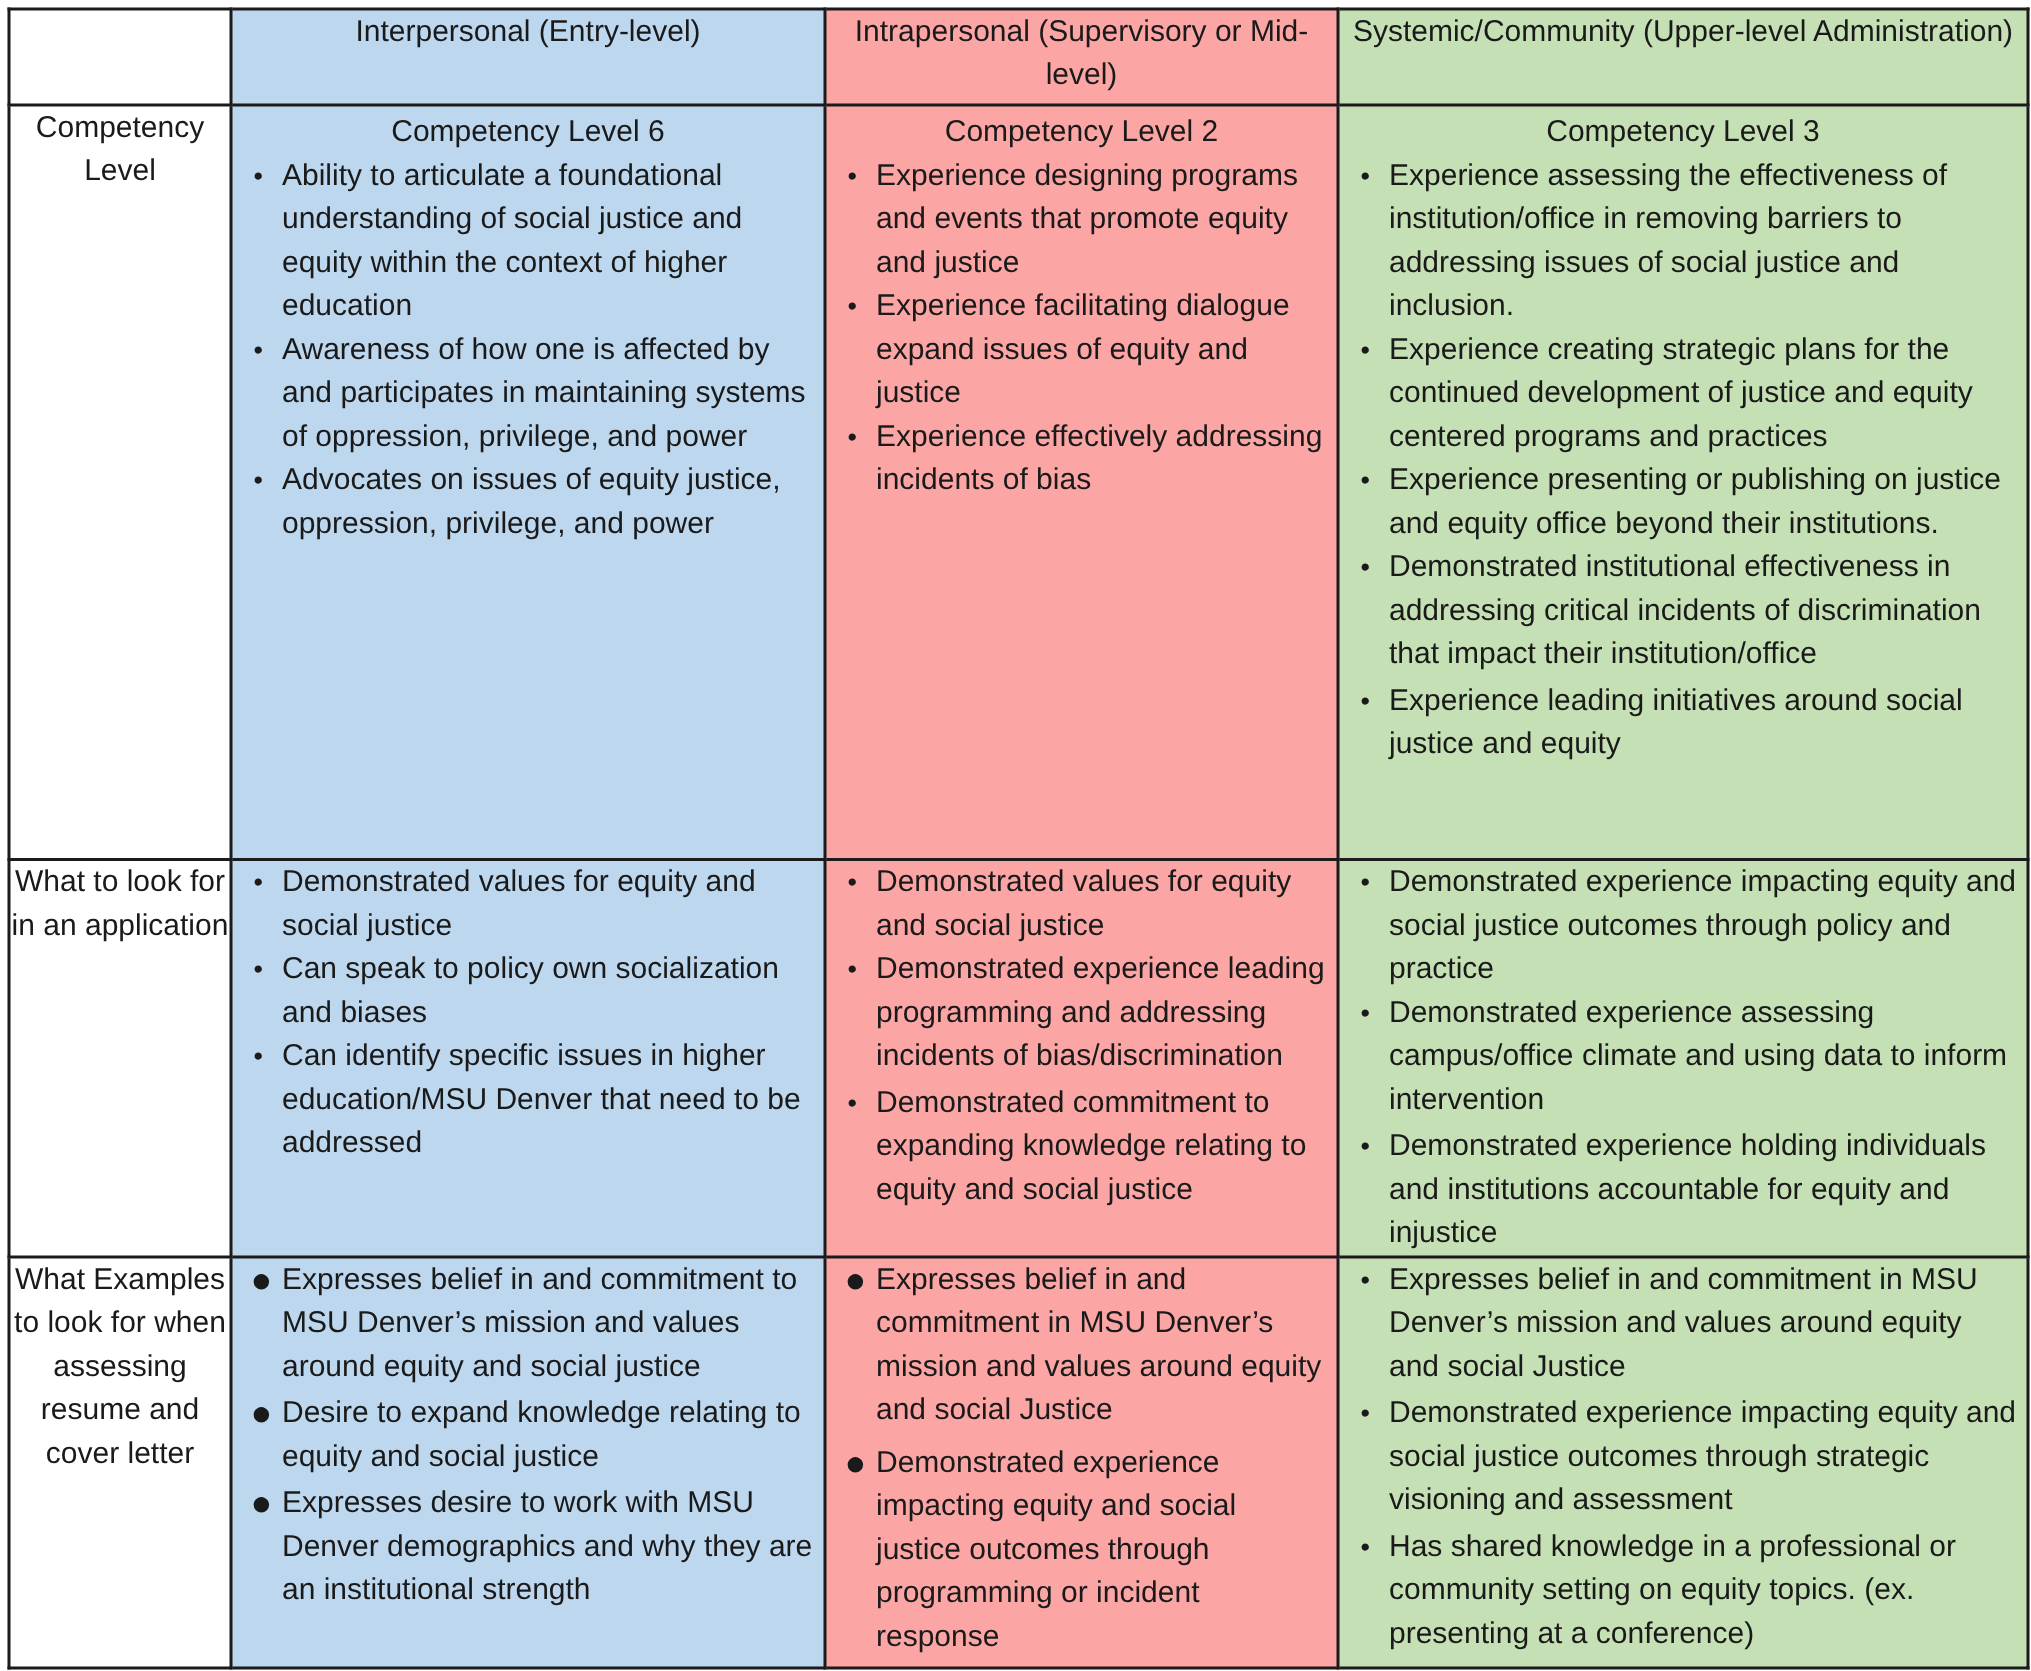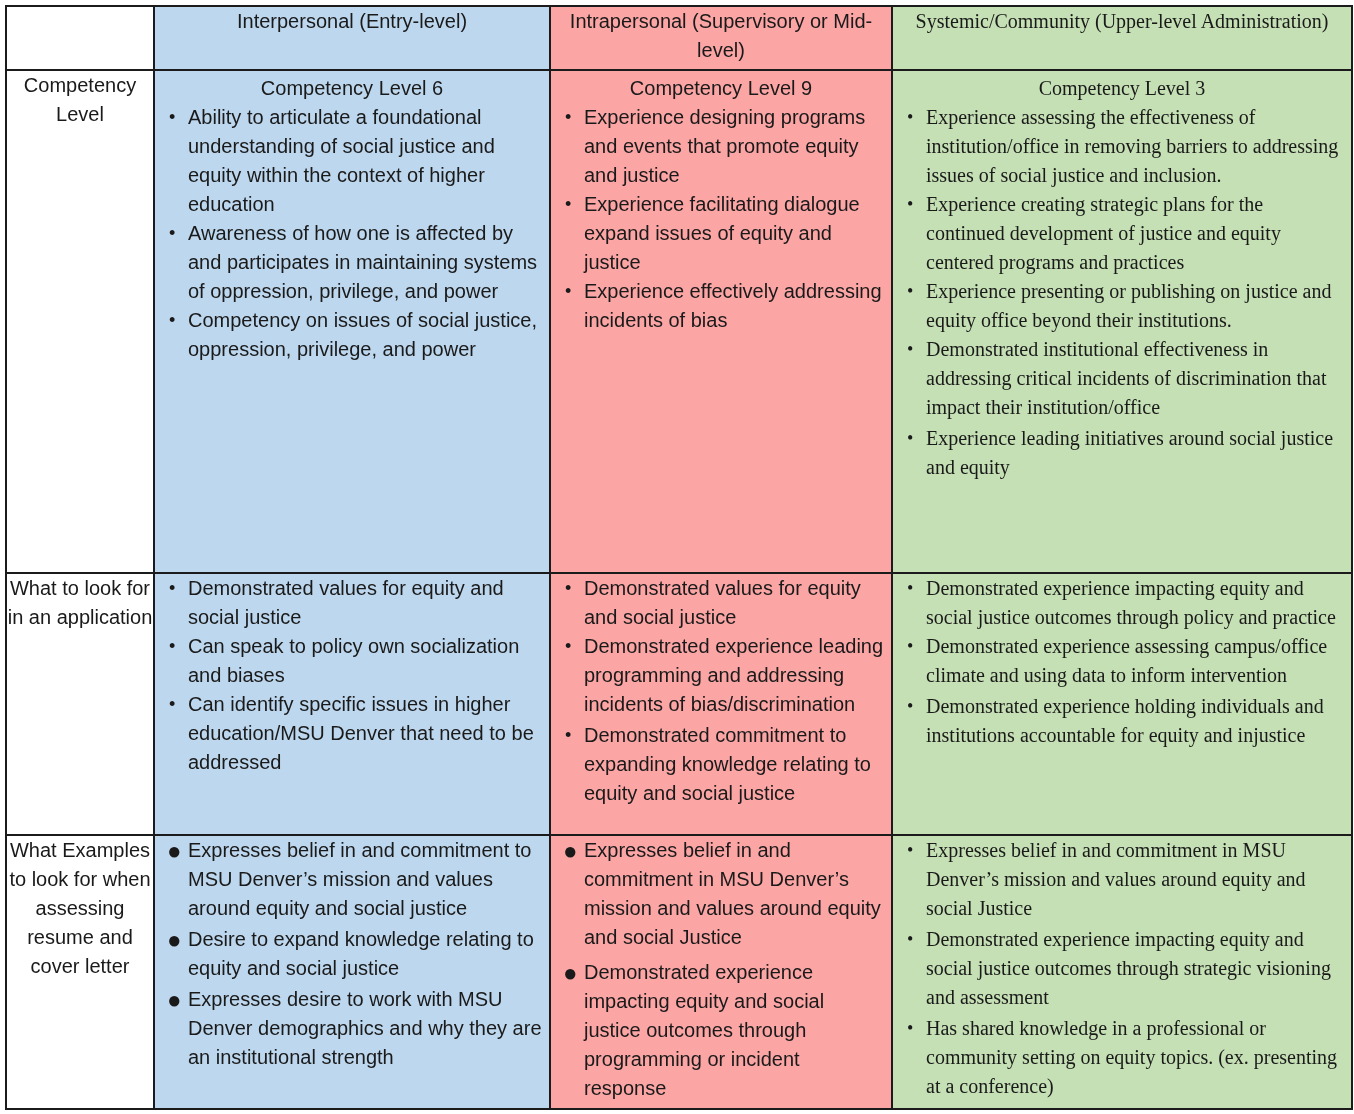--- a/index.html
+++ b/index.html
@@ -31,21 +31,21 @@
       font-size: 20px;
       line-height: 29px;
     }
     col.c0 { width: 148px; }
     col.c1 { width: 396px; }
     col.c2 { width: 342px; }
     col.c3 { width: 460px; }
 
     .blue { background: #bdd7ee; }
     .yellow { background: #fca5a5; }
-    .green { background: #c5e0b4; font-family: Liberation Serif, serif; }
+    .green { background: #c5e0b4; }
     .white { background: #ffffff; }
 
     tr.header-row { height: 64px; }
     tr.row-competency { height: 503px; }
     tr.row-application { height: 262px; margin-top: 44px; }
     tr.row-examples { height: 274px; border-radius: 14px; }
 
     th.head {
       text-align: center;
       vertical-align: top;
@@ -106,25 +106,25 @@
 
   <tr class="row-competency">
     <td class="row-label white">
       <span>Competency Level</span>
     </td>
     <td class="blue">
       <div class="level-title">Competency Level 6</div>
       <ul class="bullets">
         <li><span class="dot">•</span><span>Ability to articulate a foundational understanding of social justice and equity within the context of higher education</span></li>
         <li><span class="dot">•</span><span>Awareness of how one is affected by and participates in maintaining systems of oppression, privilege, and power</span></li>
-        <li><span class="dot">•</span><span>Competency on issues of social justice, oppression, privilege, and power</span></li>
+        <li><span class="dot">•</span><span>Advocates on issues of equity justice, oppression, privilege, and power</span></li>
       </ul>
     </td>
     <td class="yellow">
-      <div class="level-title">Competency Level 9</div>
+      <div class="level-title">Competency Level 2</div>
       <ul class="bullets">
         <li><span class="dot">•</span><span>Experience designing programs and events that promote equity and justice</span></li>
         <li><span class="dot">•</span><span>Experience facilitating dialogue expand issues of equity and justice</span></li>
         <li><span class="dot">•</span><span>Experience effectively addressing incidents of bias</span></li>
       </ul>
     </td>
     <td class="green">
       <div class="level-title">Competency Level 3</div>
       <ul class="bullets">
         <li><span class="dot">•</span><span>Experience assessing the effectiveness of institution/office in removing barriers to addressing issues of social justice and inclusion.</span></li>

